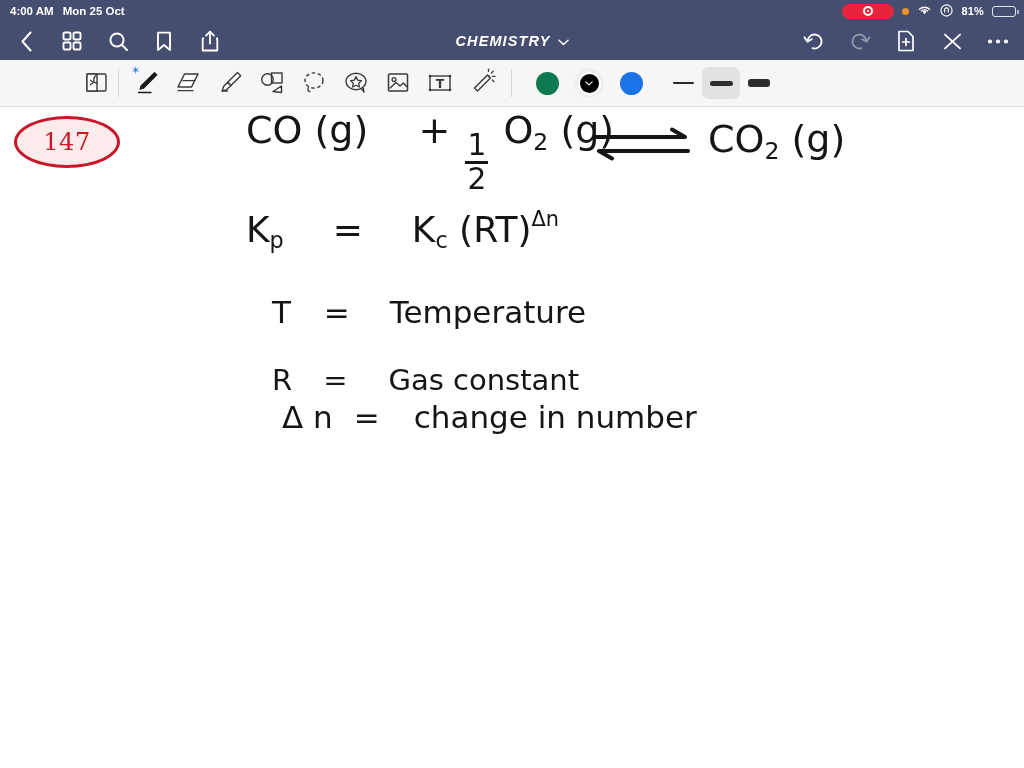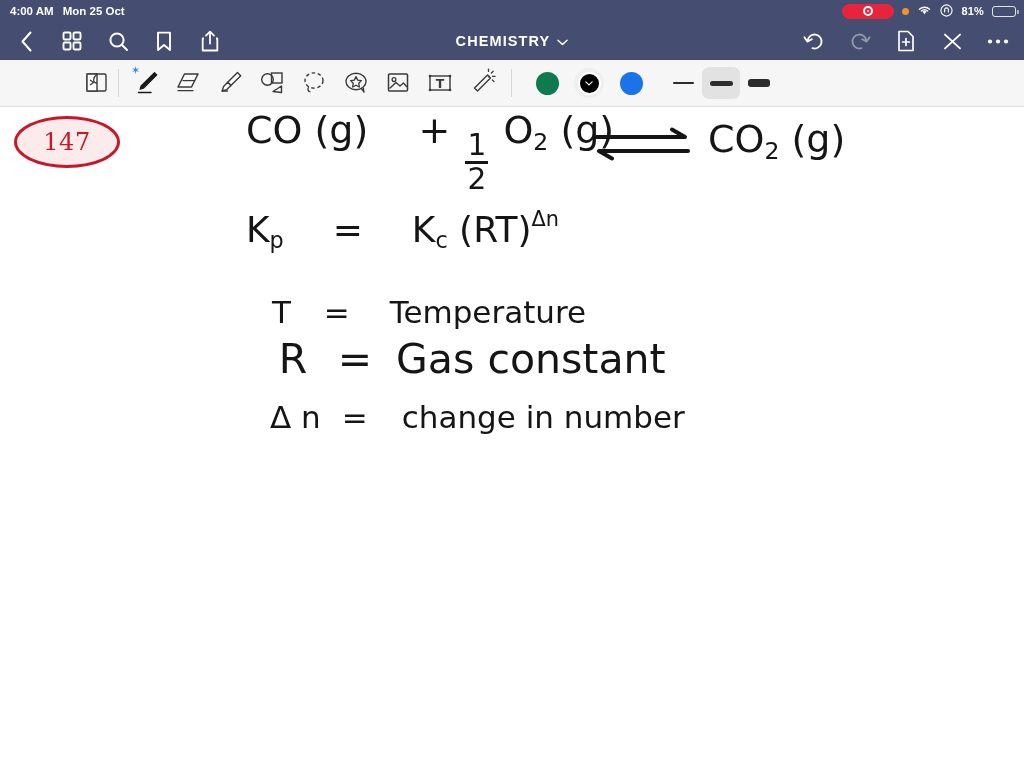--- a/index.html
+++ b/index.html
@@ -121,20 +121,21 @@
     font-weight: bold;
     letter-spacing: 1.1px;
     pointer-events: none;
   }
   .nav-title .inner {
     display: inline-flex;
     align-items: center;
     gap: 7px;
     pointer-events: auto;
     cursor: pointer;
+    font-style: italic;
   }
   .dimmed { opacity: .42; }
 
   
   .tool-bar {
     position: absolute;
     top: 60px; left: 0;
     width: 1024px;
     height: 47px;
     background: #f6f6f6;
@@ -524,26 +525,26 @@
       <span>K</span><span class="sub">c</span>
       <span>(RT)</span><span class="sup">Δn</span>
     </div>
 
     <div class="ink" style="left:272px; top:187px; font-size:31px;">
       <span style="display:inline-block;width:42px">T</span>
       <span style="display:inline-block;width:56px">=</span>
       <span>Temperature</span>
     </div>
 
-    <div class="ink" style="left:272px; top:228px; font-size:41px;text-align:center;">
+    <div class="ink" style="left:272px; top:256px; font-size:29px;">
       <span style="display:inline-block;width:42px">R</span>
       <span style="display:inline-block;width:56px">=</span>
       <span>Gas  constant</span>
     </div>
 
-    <div class="ink" style="left:270px; top:292px; font-size:31px;">
+    <div class="ink" style="left:282px; top:292px; font-size:31px;">
       <span style="display:inline-block;width:62px">Δ n</span>
       <span style="display:inline-block;width:50px">=</span>
       <span>change in number</span>
     </div>
 
   </div>
 </div>
 
 </body></html>

